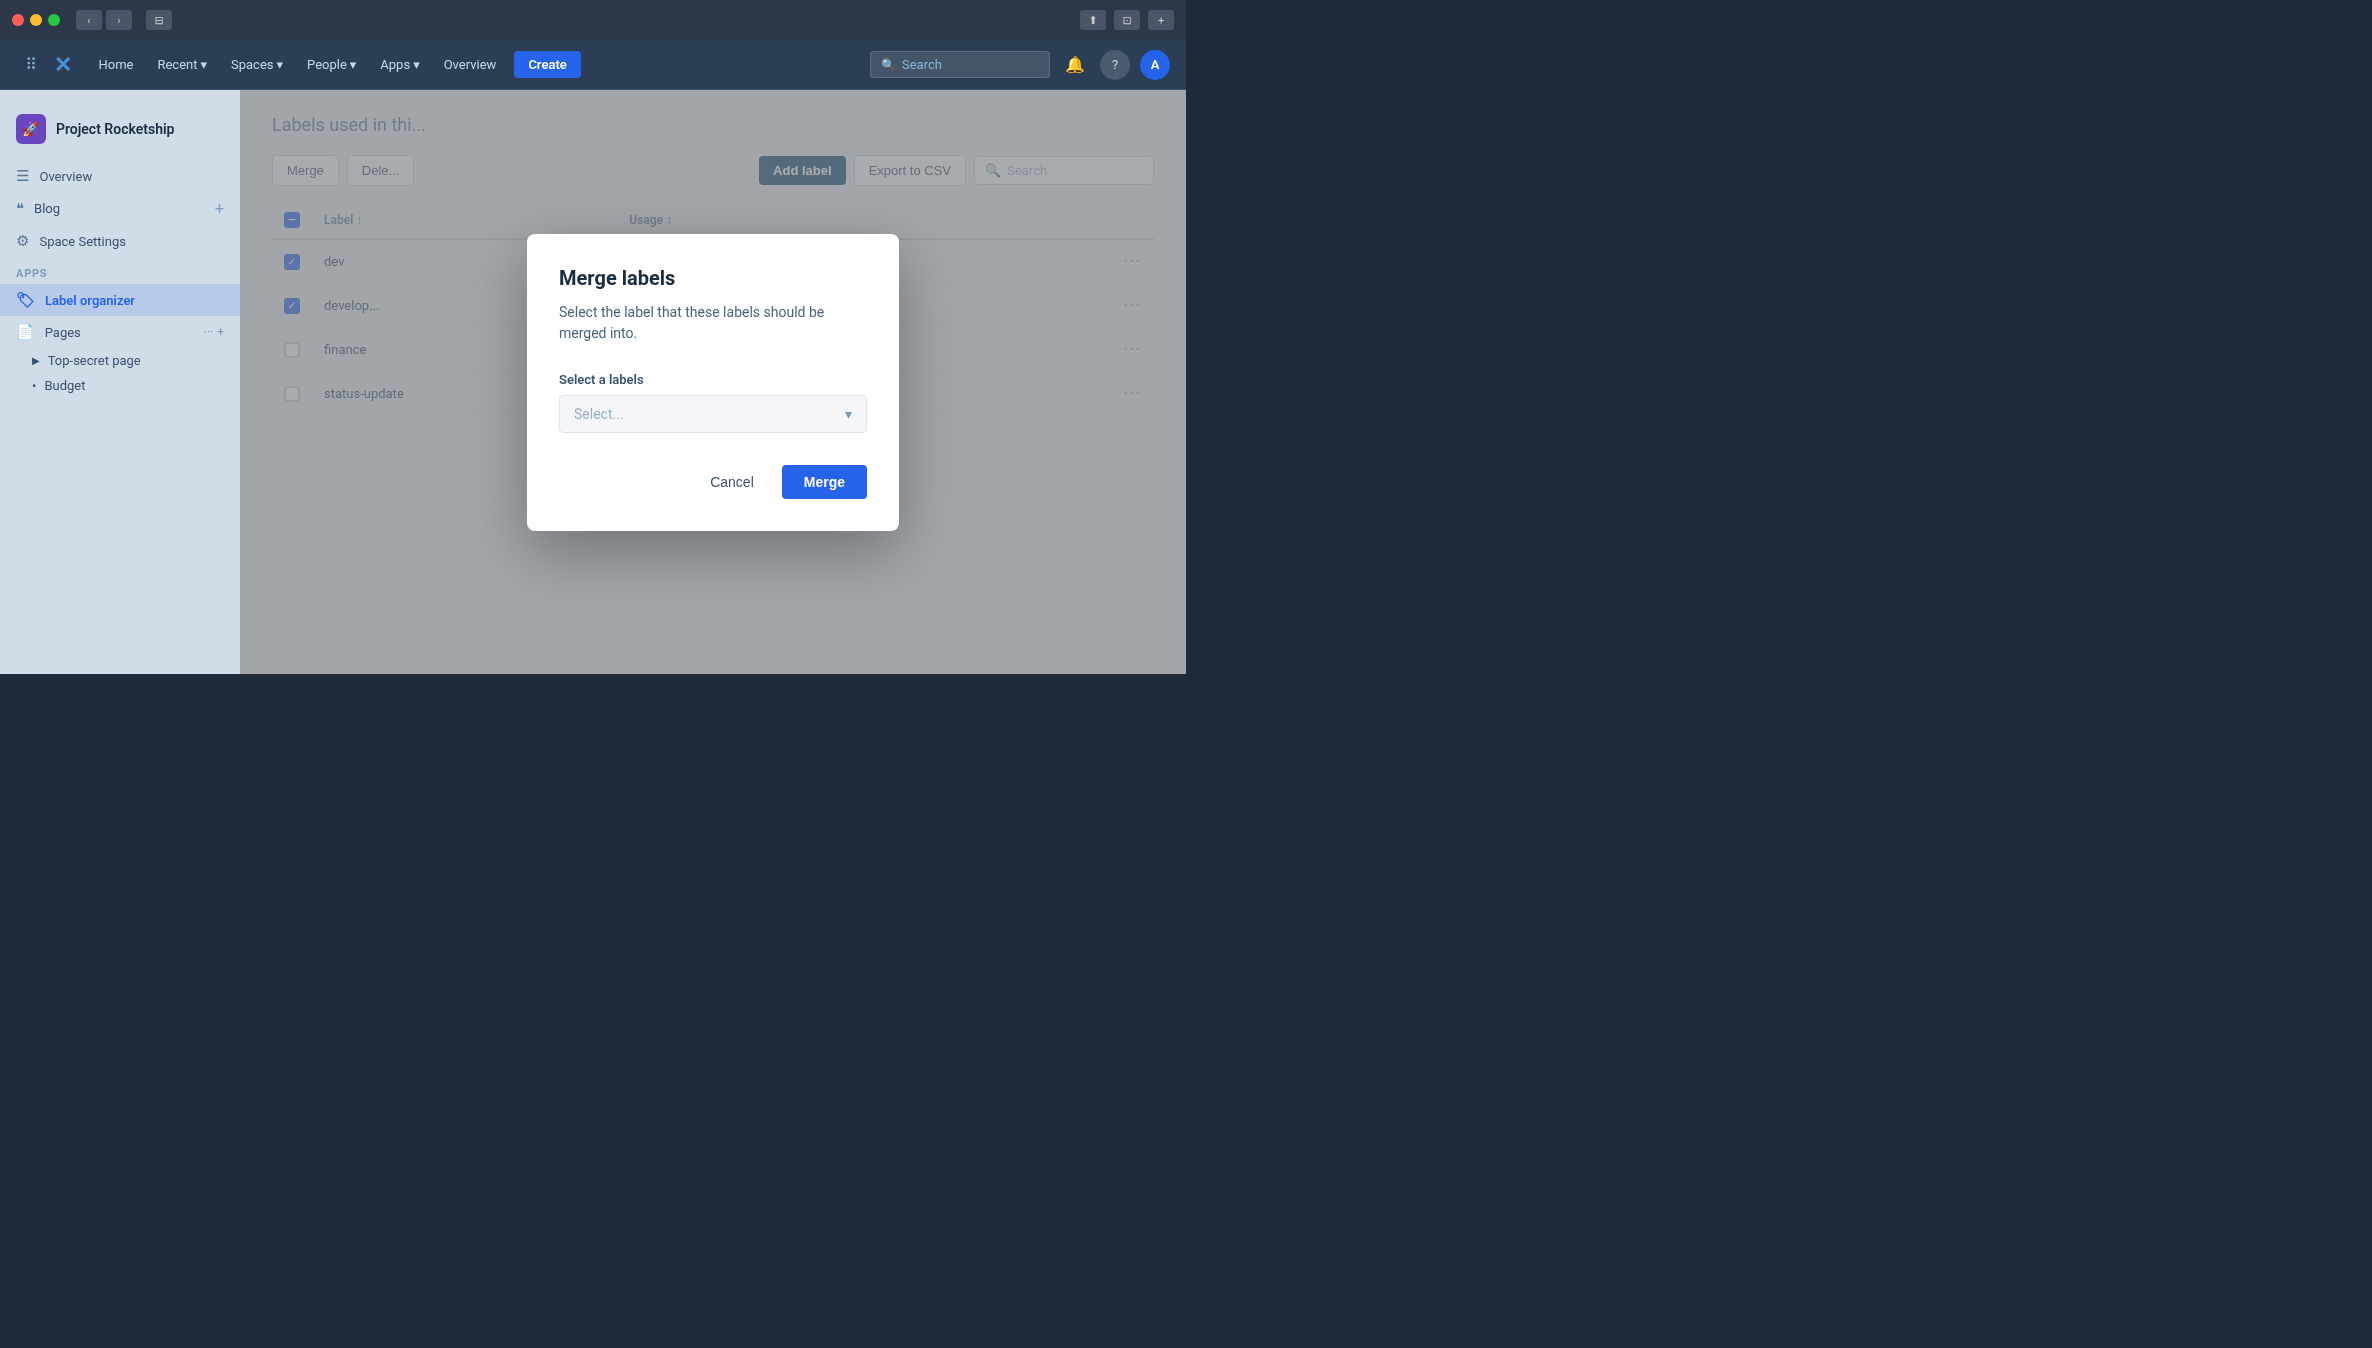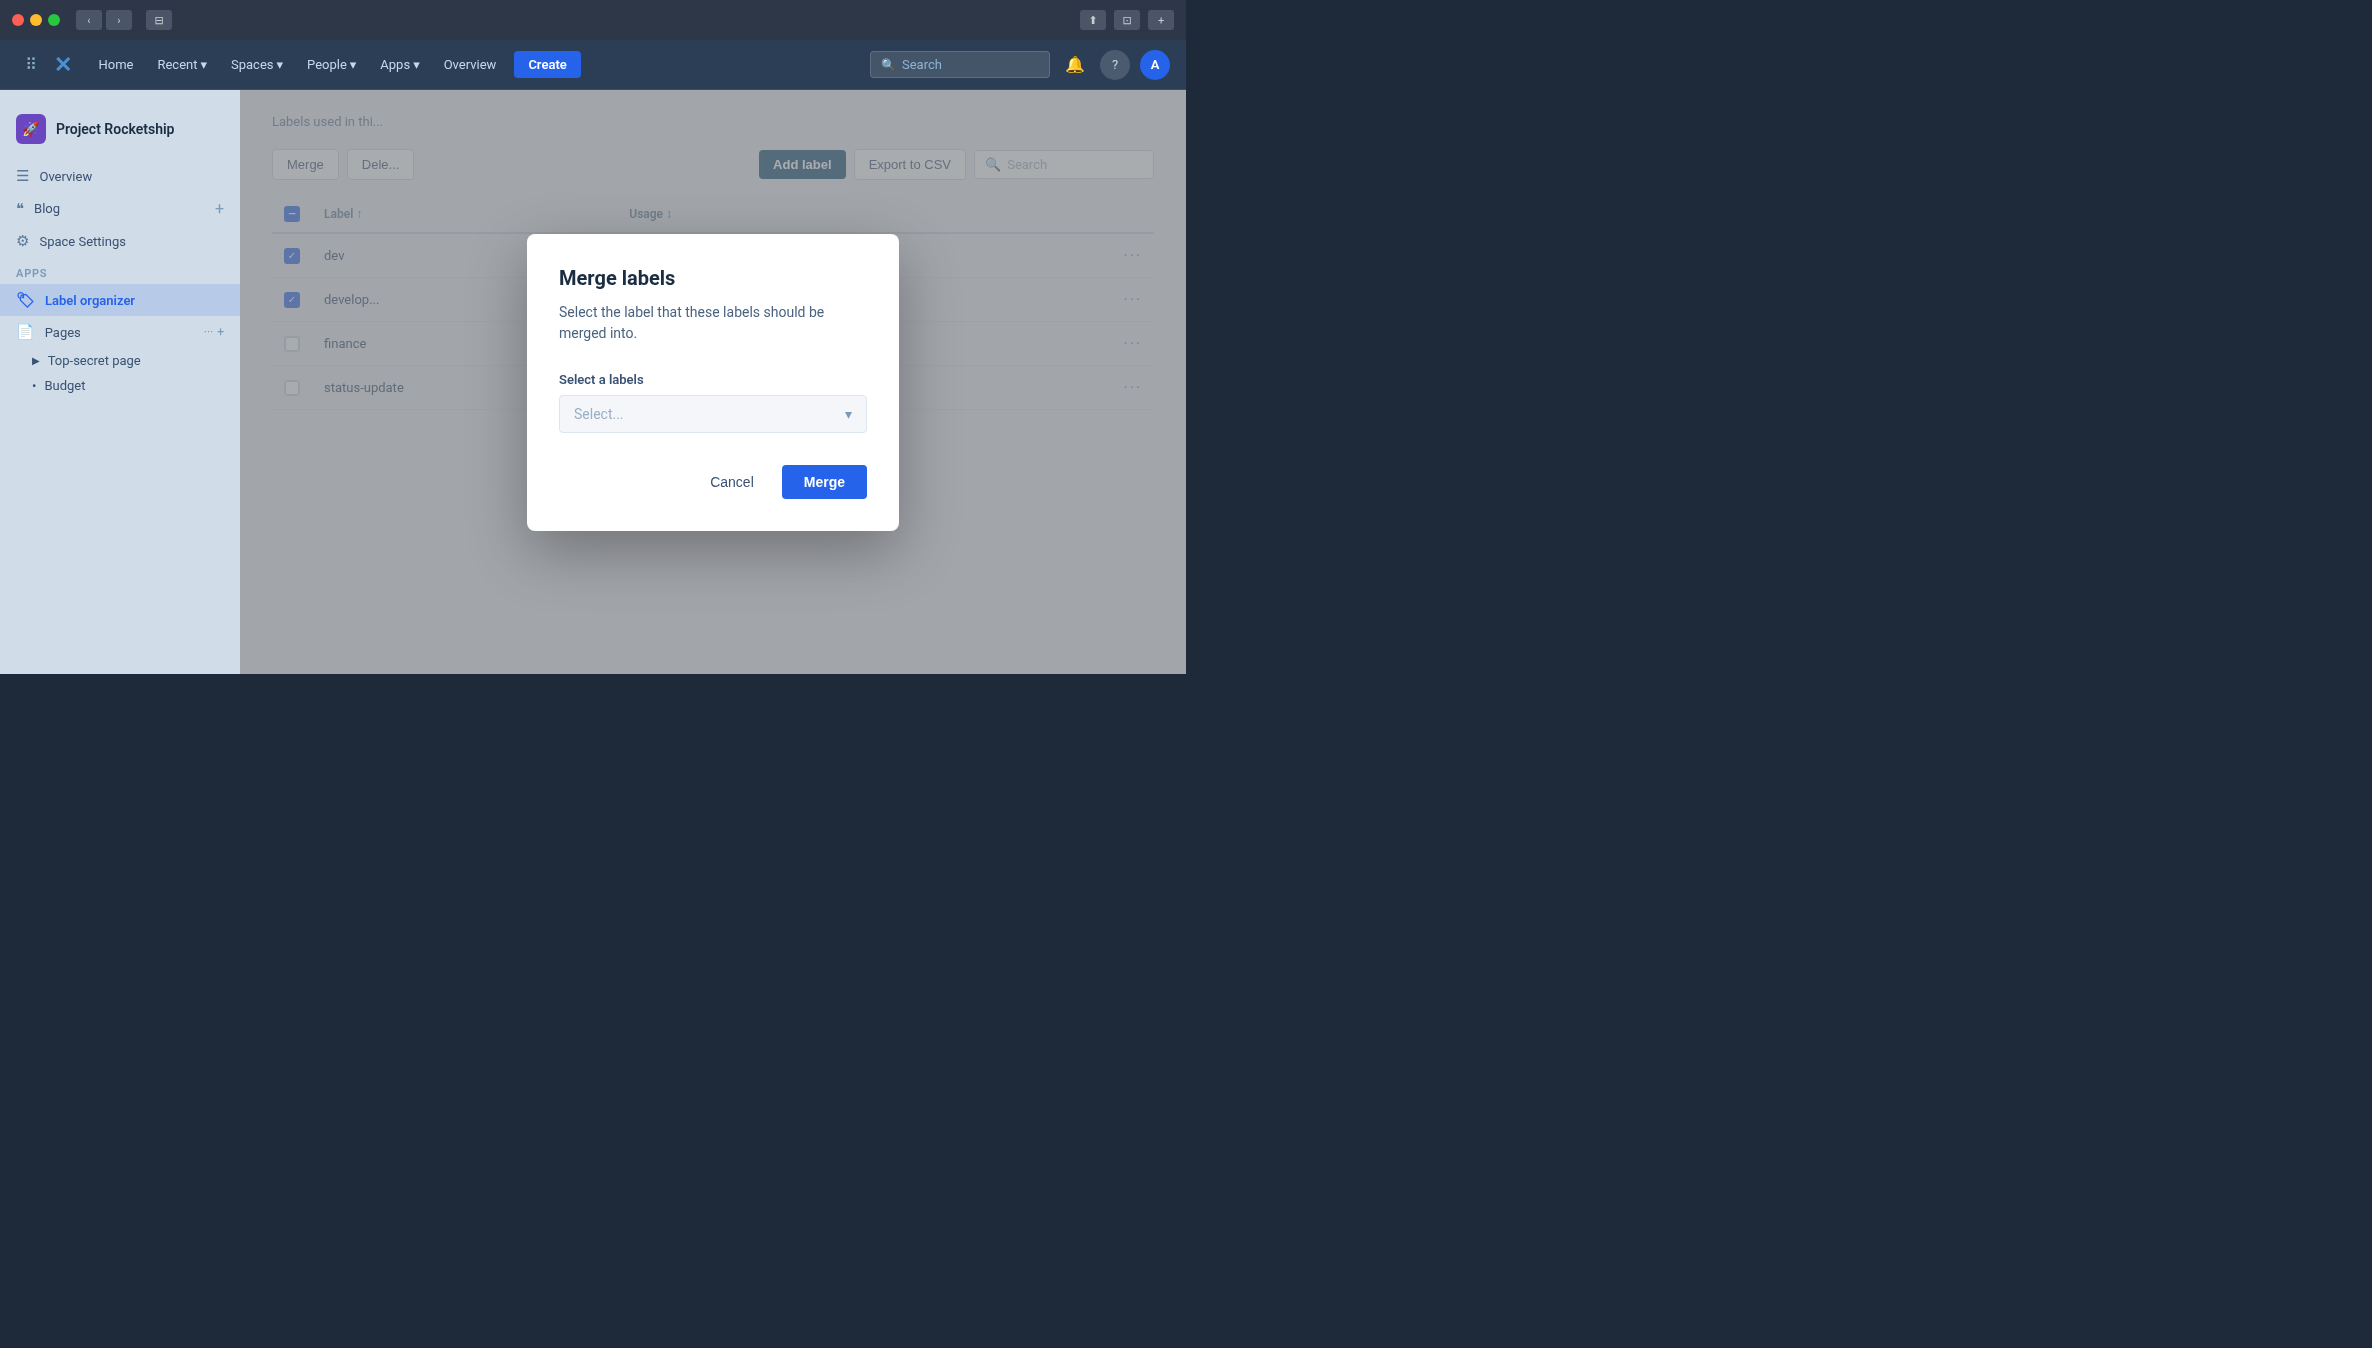--- a/index.html
+++ b/index.html
@@ -212,21 +212,21 @@
       overflow-y: auto;
     }
     .page-title {
       font-size: 28px;
       font-weight: 700;
       color: #1a2d42;
       margin-bottom: 6px;
       opacity: 0.5;
     }
     .page-subtitle {
-      font-size: 13px;
+      font-size: 18px;
       color: #5a7a9a;
       margin-bottom: 20px;
       opacity: 0.5;
     }
     .content-toolbar {
       display: flex;
       align-items: center;
       gap: 8px;
       margin-bottom: 16px;
       opacity: 0.5;

